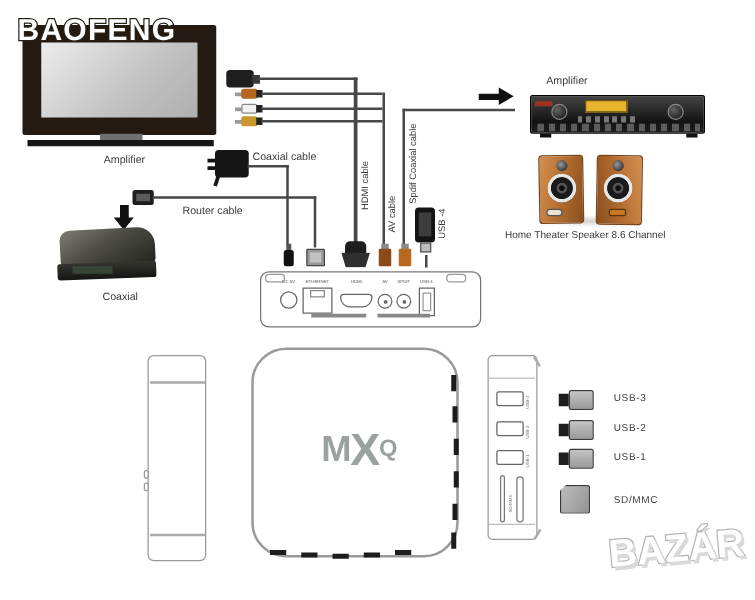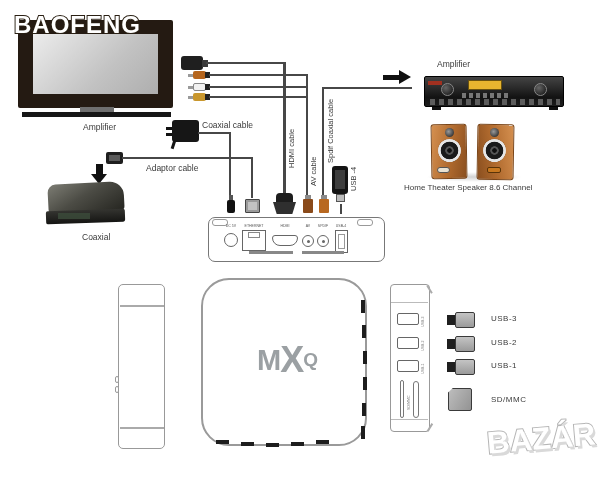--- a/index.html
+++ b/index.html
@@ -79,21 +79,21 @@
   <div class="a" style="left:172px;top:120px;width:27px;height:22px;background:#161616;border-radius:3px;"></div>
   <div class="a" style="left:172px;top:140px;width:3px;height:9px;background:#161616;transform:rotate(18deg);"></div>
   <div class="ln" style="left:198px;top:132px;width:33px;height:2px;"></div>
   <div class="ln" style="left:229px;top:132px;width:2px;height:64px;"></div>
   <div class="lbl" style="left:202px;top:120px;">Coaxial cable</div>
 
   <div class="a" style="left:106px;top:152px;width:17px;height:12px;background:#1e1e1e;border-radius:2px;"></div>
   <div class="a" style="left:109px;top:155px;width:11px;height:6px;background:#5a5a5a;"></div>
   <div class="ln" style="left:122px;top:157px;width:131px;height:2px;"></div>
   <div class="ln" style="left:251px;top:157px;width:2px;height:41px;"></div>
-  <div class="lbl" style="left:146px;top:163px;">Adaptor cable</div>
+  <div class="lbl" style="left:146px;top:163px;">Router cable</div>
 
   <div class="a" style="left:96px;top:164px;width:7px;height:11px;background:#111;"></div>
   <div class="a" style="left:91px;top:174px;width:0;height:0;border-top:10px solid #111;border-left:8px solid transparent;border-right:8px solid transparent;"></div>
   <div class="a" style="left:48px;top:183px;width:76px;height:30px;border-radius:8px 14px 5px 5px;
               background:linear-gradient(150deg,#7d7d74 0%,#4c4c45 45%,#24241f 100%);transform:rotate(-3deg);"></div>
   <div class="a" style="left:46px;top:210px;width:79px;height:13px;border-radius:2px;
               background:linear-gradient(#343430,#151513);transform:rotate(-2deg);"></div>
   <div class="a" style="left:58px;top:213px;width:32px;height:6px;background:#3b4a3a;opacity:.85;"></div>
   <div class="lbl" style="left:82px;top:232px;">Coaxial</div>
 

